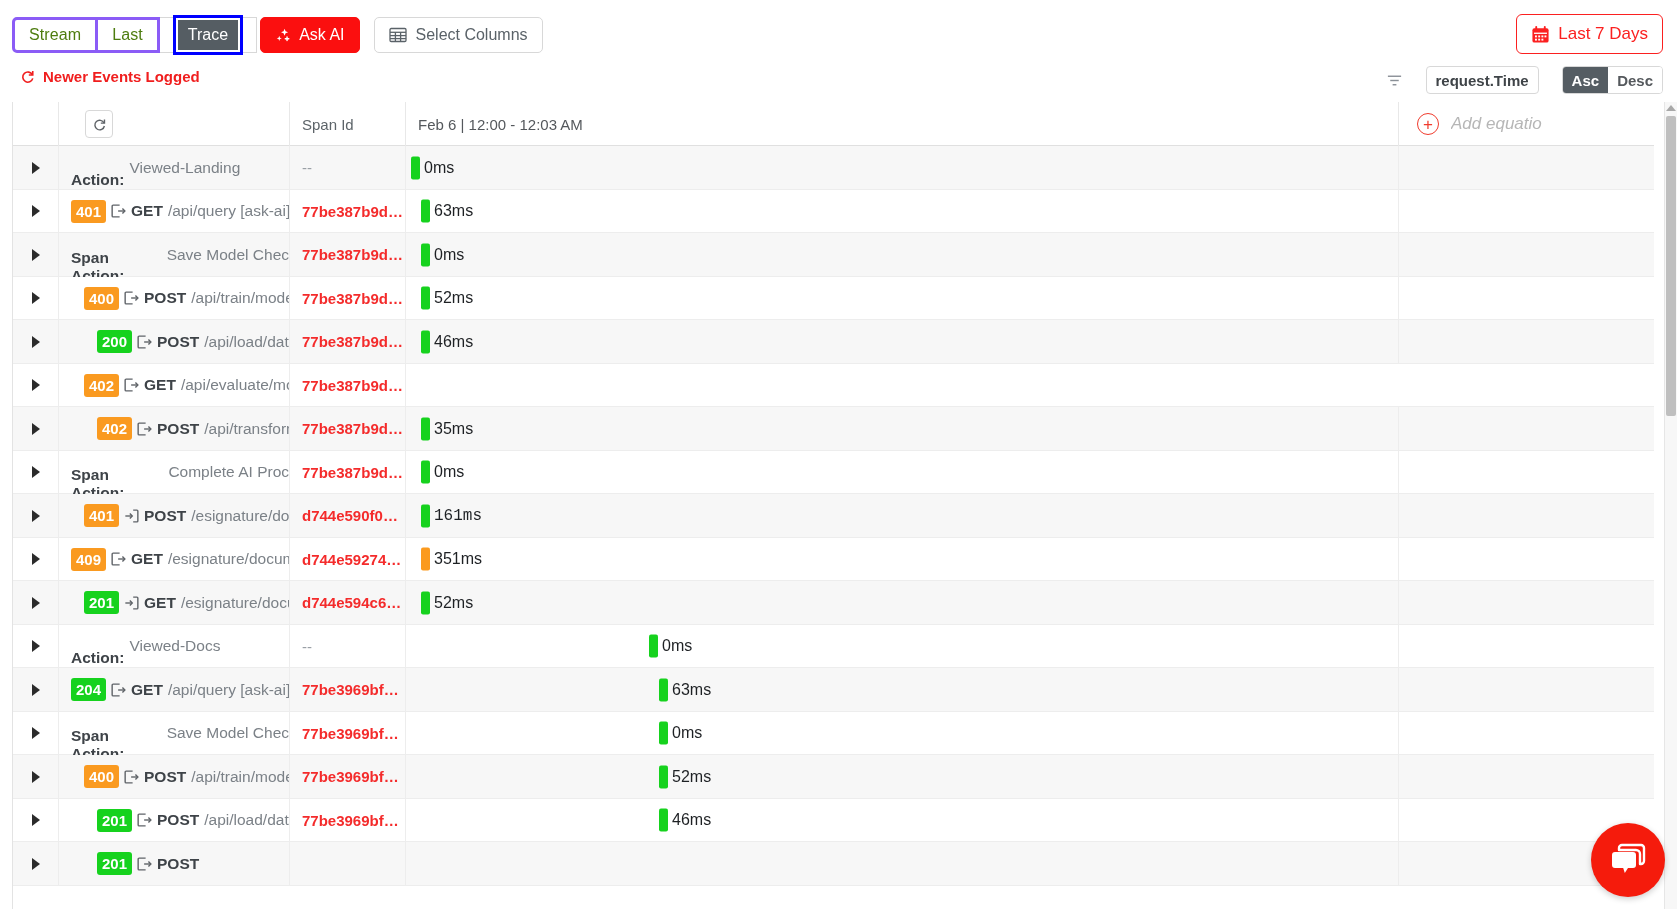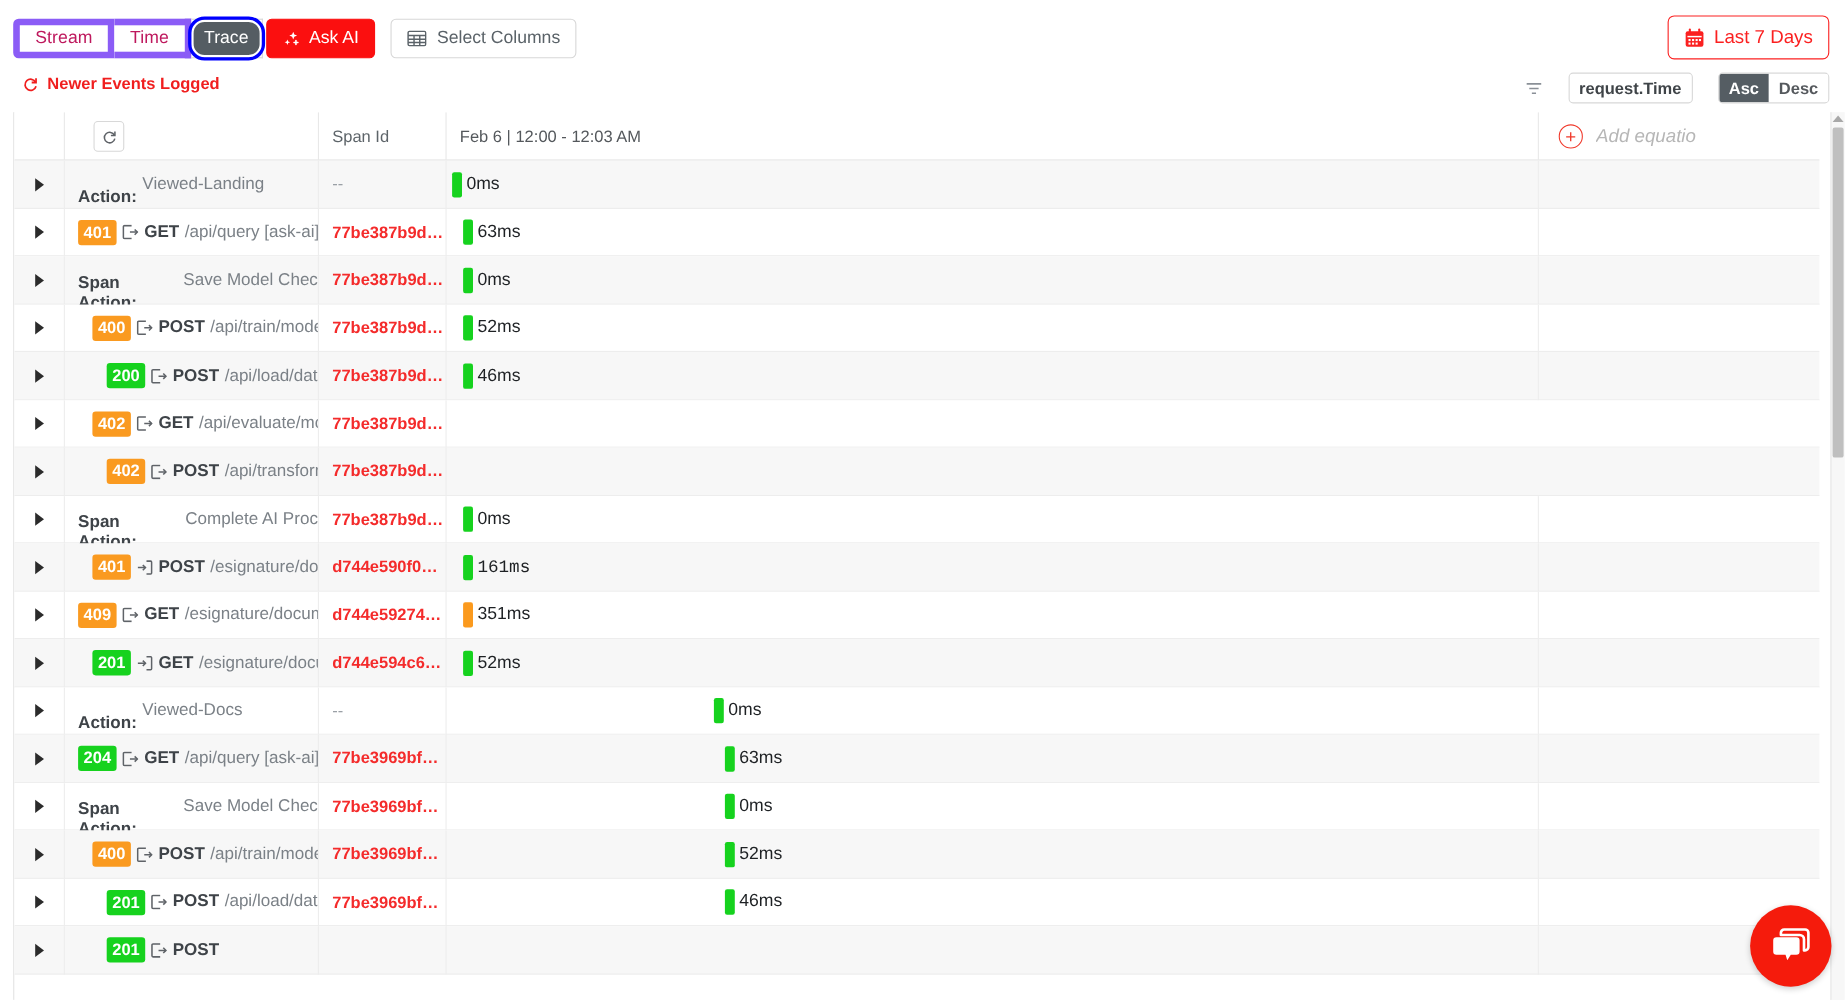--- a/index.html
+++ b/index.html
@@ -18,39 +18,38 @@
     position: absolute; top: 0; left: 0; width: 1677px; height: 61px;
     background: #fff;
   }
   .btn-group {
     position: absolute; left: 12px; top: 17px;
     display: flex; align-items: stretch; height: 36px;
   }
   .seg {
     display: flex; align-items: center; justify-content: center;
     height: 36px; padding: 0 14px;
-    border: 6px solid #8b5cf6;
-    background: #fff; color: #be185d;
+    border: 3px solid #8b5cf6;
+    background: #fff; color: #4d7c0f;
     font-size: 16px; letter-spacing: .1px;
     cursor: pointer; white-space: nowrap;
   }
   .seg.first { border-radius: 5px 0 0 5px; }
   .seg + .seg { border-left: none; }
   .seg-trace-wrap {
     display: flex; align-items: center; justify-content: center;
     border: 1px solid #d8d8d8; border-left: none;
     background: #fff; padding: 0;
   }
   .seg-trace {
     display: flex; align-items: center; justify-content: center;
-    height: 30px; margin: 0 2px; padding: 0 10px;
+    height: 30px; margin: 0 18px; padding: 0 10px;
     background: #555d63; color: #fff; font-size: 16px;
     outline: 3px solid #0000ff; outline-offset: 2px;
     cursor: pointer;
-    border-radius: 10px;
   }
   .btn-askai {
     display: flex; align-items: center; justify-content: center; gap: 7px;
     height: 36px; padding: 16px 14px; margin-left: 3px;
     background: #fb0f0f; color: #fff;
     border: 1px solid #fb0f0f; border-radius: 5px;
     font-size: 16px; font-weight: 400; cursor: pointer; white-space: nowrap;
   }
   .btn-cols {
     display: flex; align-items: center; justify-content: center; gap: 9px;
@@ -210,21 +209,21 @@
 </head>
 <body>
 
 <div class="toolbar">
 
   <div class="btn-group">
     <div class="seg first">
       <span>Stream</span>
     </div>
     <div class="seg">
-      <span>Time</span>
+      <span>Last</span>
     </div>
     <div class="seg-trace-wrap">
       <div class="seg-trace">
         <span>Trace</span>
       </div>
     </div>
 
     <div class="btn-askai">
       <span style="display:flex;">
         <svg width="17" height="17" viewBox="0 0 24 24" fill="#fff" aria-hidden="true">
@@ -474,20 +473,24 @@
               <path d="M7.6 7.5h7.2"></path>
               <path d="M12.2 4.9l2.6 2.6-2.6 2.6"></path>
             </svg>
           </span>
           <span class="meth">POST</span>
           <span class="path">/api/transform</span>
         </div>
         <div class="cell c2">
           <span class="spanid">77be387b9d…</span>
         </div>
+        <div class="cell c3">
+          <div class="tl-bar" style="left: 15px; background: rgb(22, 210, 30);"></div>
+          <div class="tl-label" style="left: 28px;">35ms</div>
+        </div>
         <div class="cell c4"></div>
       </div>
       <div class="row even">
         <div class="cell c0">
           <span class="caret"></span>
         </div>
         <div class="cell c1" style="padding-left: 12px;">
           <span class="act-key">Span Action:</span>
           <span class="act-val">Complete AI Proc</span>
         </div>

